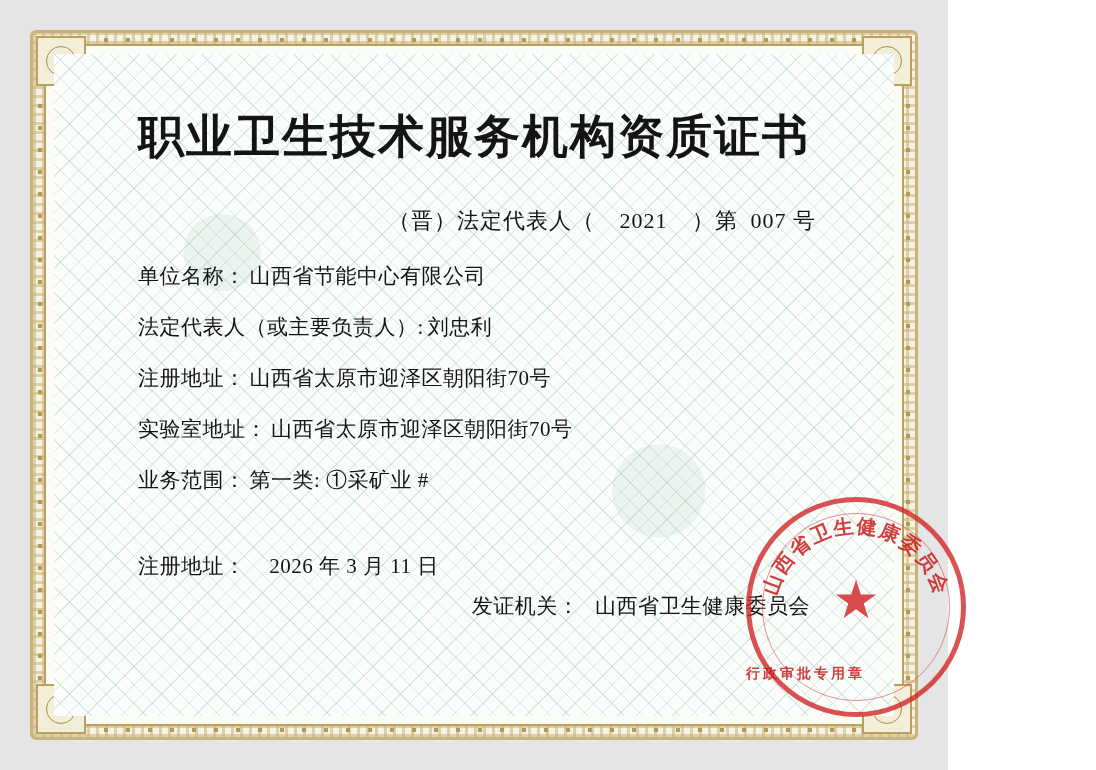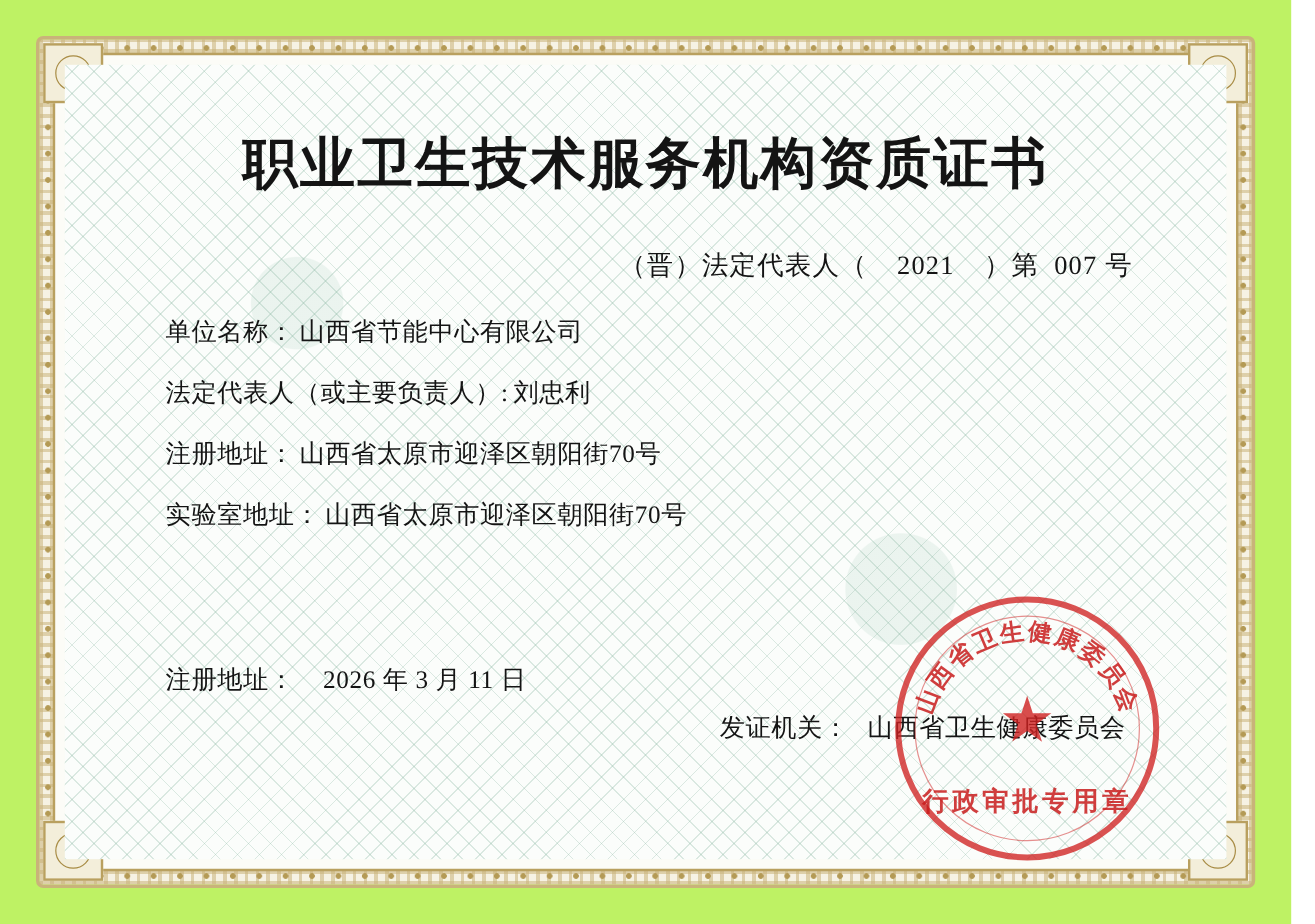--- a/index.html
+++ b/index.html
@@ -10,23 +10,23 @@
   body {
     width: 1096px;
     height: 770px;
     font-family: "Liberation Serif", "DejaVu Serif", serif;
     overflow: hidden;
   }
 
   
   #certificate {
     position: relative;
-    width: 1076px;
+    width: 948px;
     height: 770px;
-    background: #bef264;
+    background: #e5e5e5;
     box-sizing: border-box;
   }
 
   
   .border-outer {
     position: absolute;
     left: 30px;
     top: 30px;
     right: 30px;
     bottom: 30px;
@@ -281,23 +281,22 @@
     font-size: 20px;
     font-family: "DejaVu Serif", "Liberation Serif", serif;
     font-weight: bold;
     letter-spacing: 2px;
   }
   .seal-bottom-text {
     position: absolute;
     left: 0;
     right: 0;
     bottom: 34px;
-    text-align: center;
     color: rgba(200, 28, 28, 0.85);
-    font-size: 22px;
+    font-size: 14px;
     font-weight: bold;
     letter-spacing: 3px;
     font-family: "DejaVu Serif", "Liberation Serif", serif;
   }
 </style>
 </head>
 <body>
 
 <div id="certificate">
 
@@ -340,20 +339,24 @@
       <div class="field-row">
         <span class="field-label">注册地址：</span>
         <span class="field-value">山西省太原市迎泽区朝阳街70号</span>
       </div>
 
       <div class="field-row">
         <span class="field-label">实验室地址：</span>
         <span class="field-value">山西省太原市迎泽区朝阳街70号</span>
       </div>
 
+      <div class="field-row">
+        <span class="field-label">业务范围：</span>
+        <span class="field-value">第一类: ①采矿业 #</span>
+      </div>
 
     </div>
 
     <div class="validity-row">
       <span>注册地址：</span>
       <span class="validity-value">2026 年 3 月 11 日</span>
     </div>
 
     <div class="issuer-row">
       <span>发证机关：</span>

